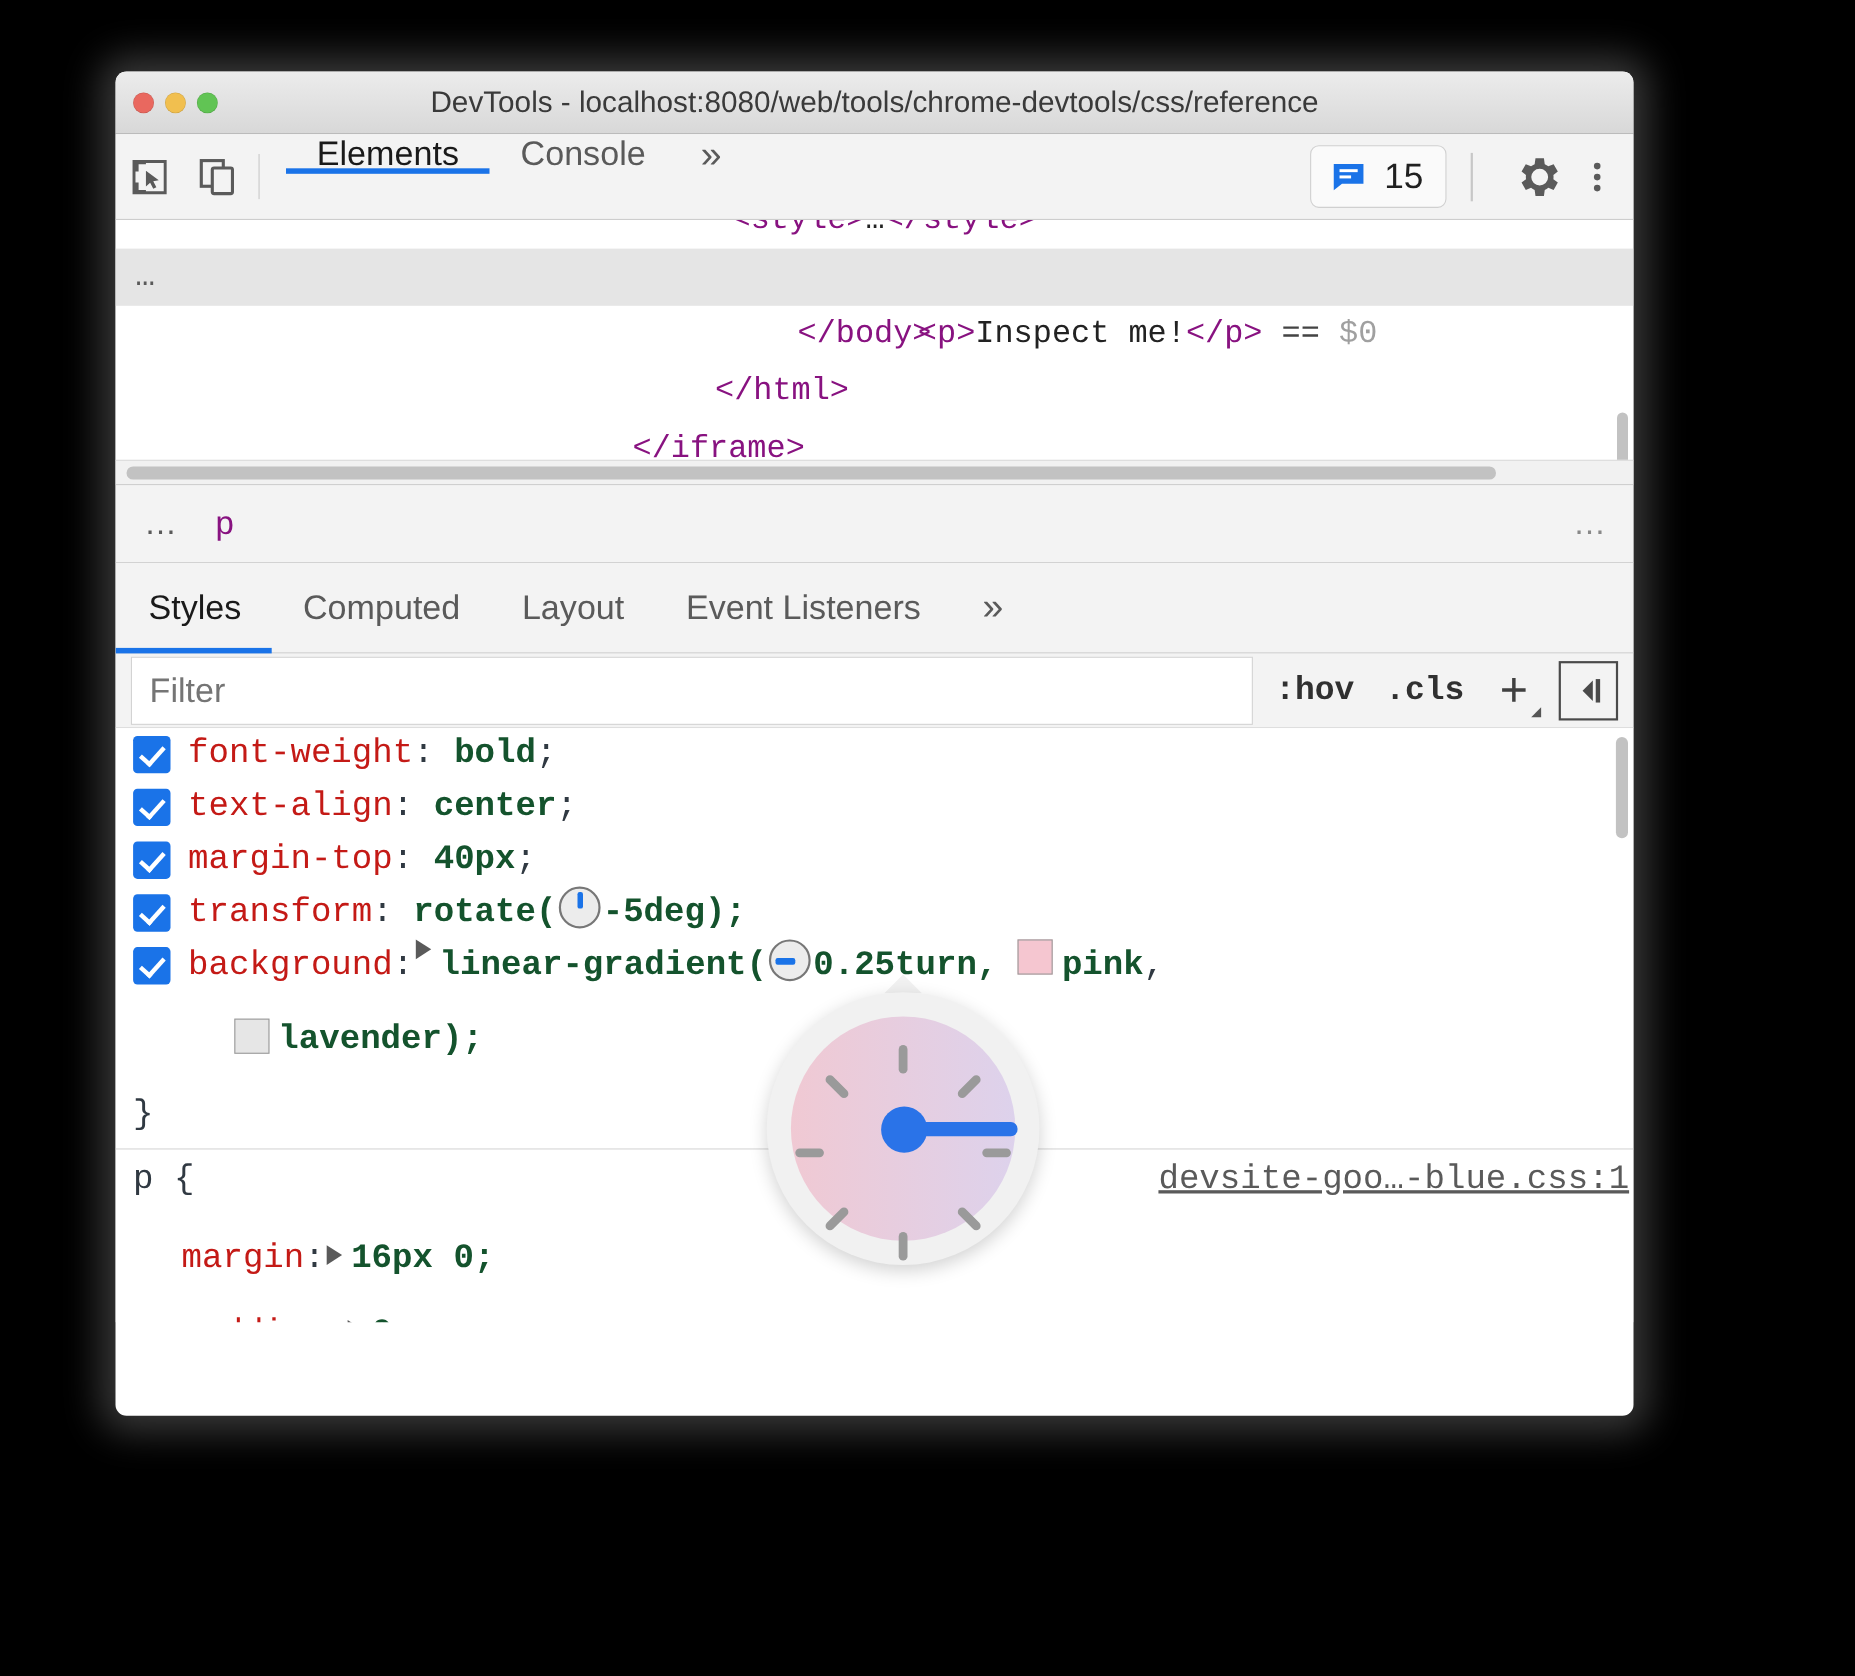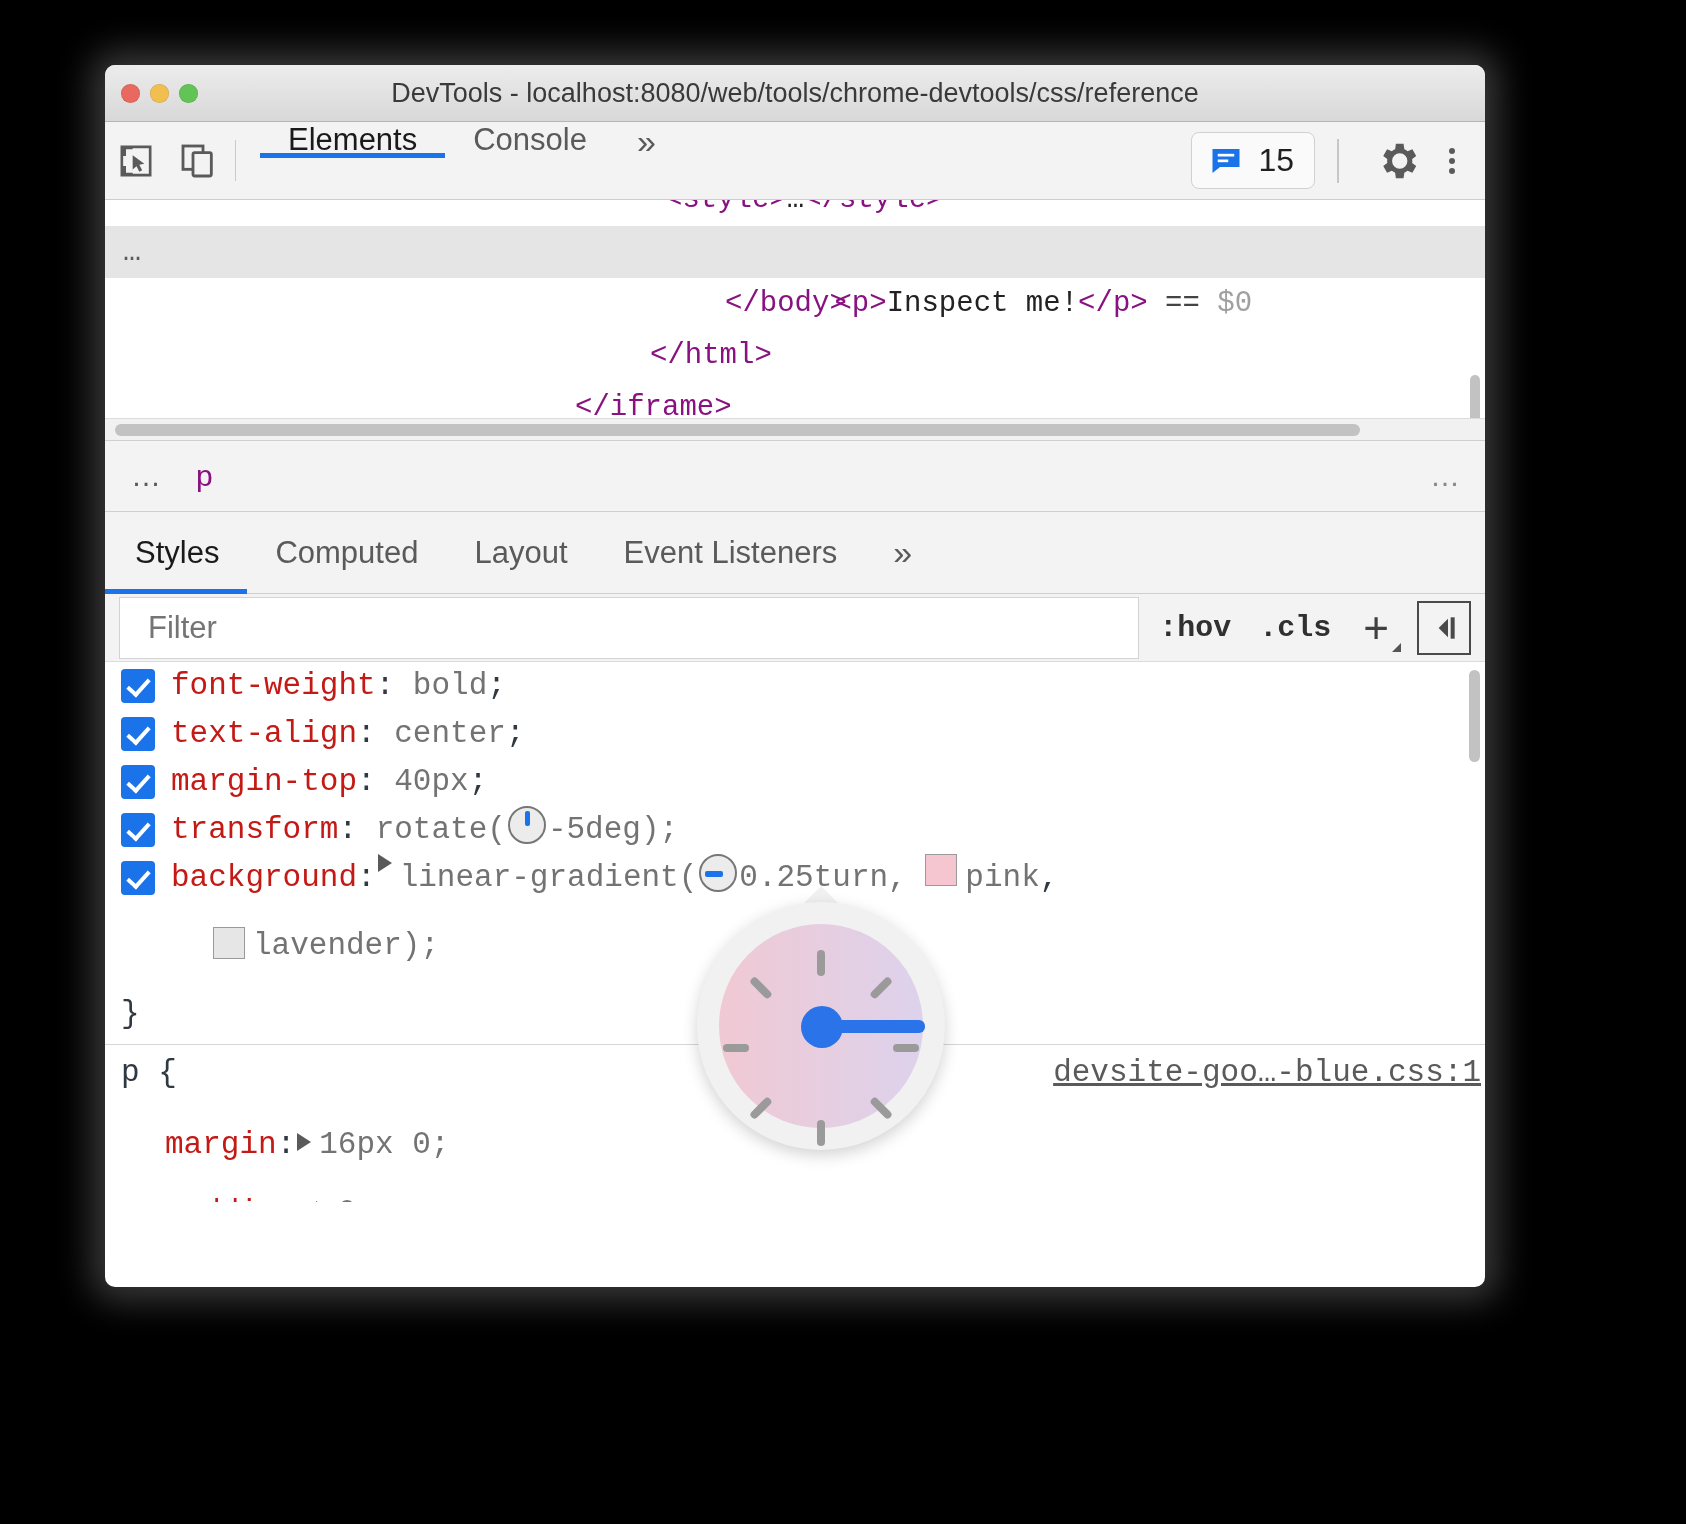--- a/index.html
+++ b/index.html
@@ -261,21 +261,21 @@
   }
   #filter-input {
     flex: 1;
     height: 62px;
     margin: 0 6px 0 14px;
     border: 1px solid #d3d3d3;
     background: #ffffff;
     font-size: 31px;
     font-family: "Liberation Sans", sans-serif;
     color: #202020;
-    padding: 0 28px;
+    padding: 0 16px;
     outline: none;
   }
   #filter-input::placeholder { color: #757575; }
   .filter-btn {
     font-family: "Liberation Mono", monospace;
     font-size: 30px;
     font-weight: bold;
     color: #303030;
     padding: 0 14px;
     cursor: pointer;
@@ -334,21 +334,21 @@
   .cbox::after {
     content: "";
     position: absolute;
     left: 11px; top: 5px;
     width: 9px; height: 18px;
     border: solid #ffffff;
     border-width: 0 4px 4px 0;
     transform: rotate(42deg);
   }
   .prop { color: #c41a16; }
-  .val  { color: #737373; }
+  .val  { color: #14532d; font-weight: bold; }
   .punc { color: #303942; }
   .disc {
     display: inline-block;
     width: 0; height: 0;
     border-left: 14px solid #5a5a5a;
     border-top: 9px solid transparent;
     border-bottom: 9px solid transparent;
     margin: 0 8px 0 2px;
     vertical-align: 2px;
     cursor: pointer;

